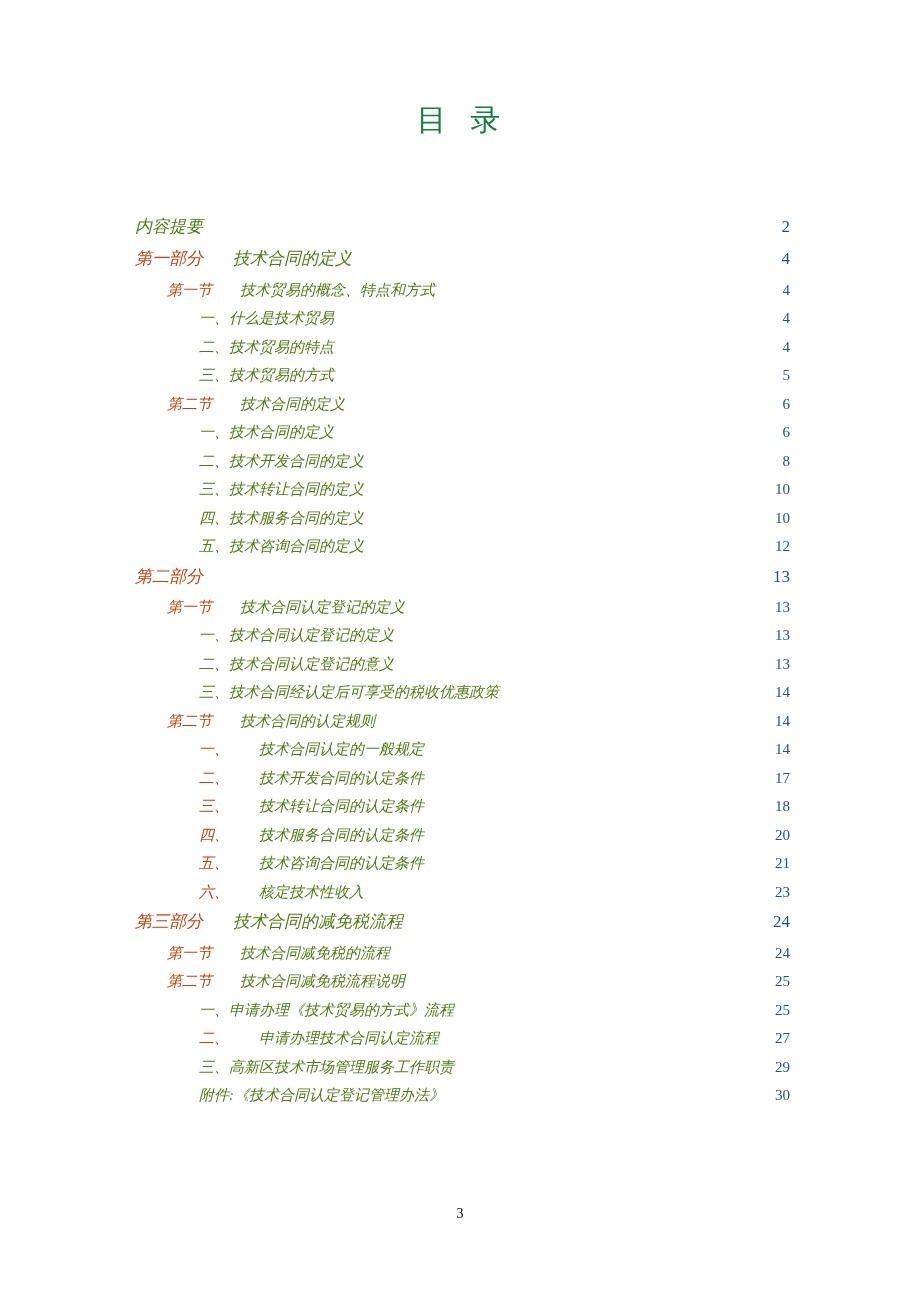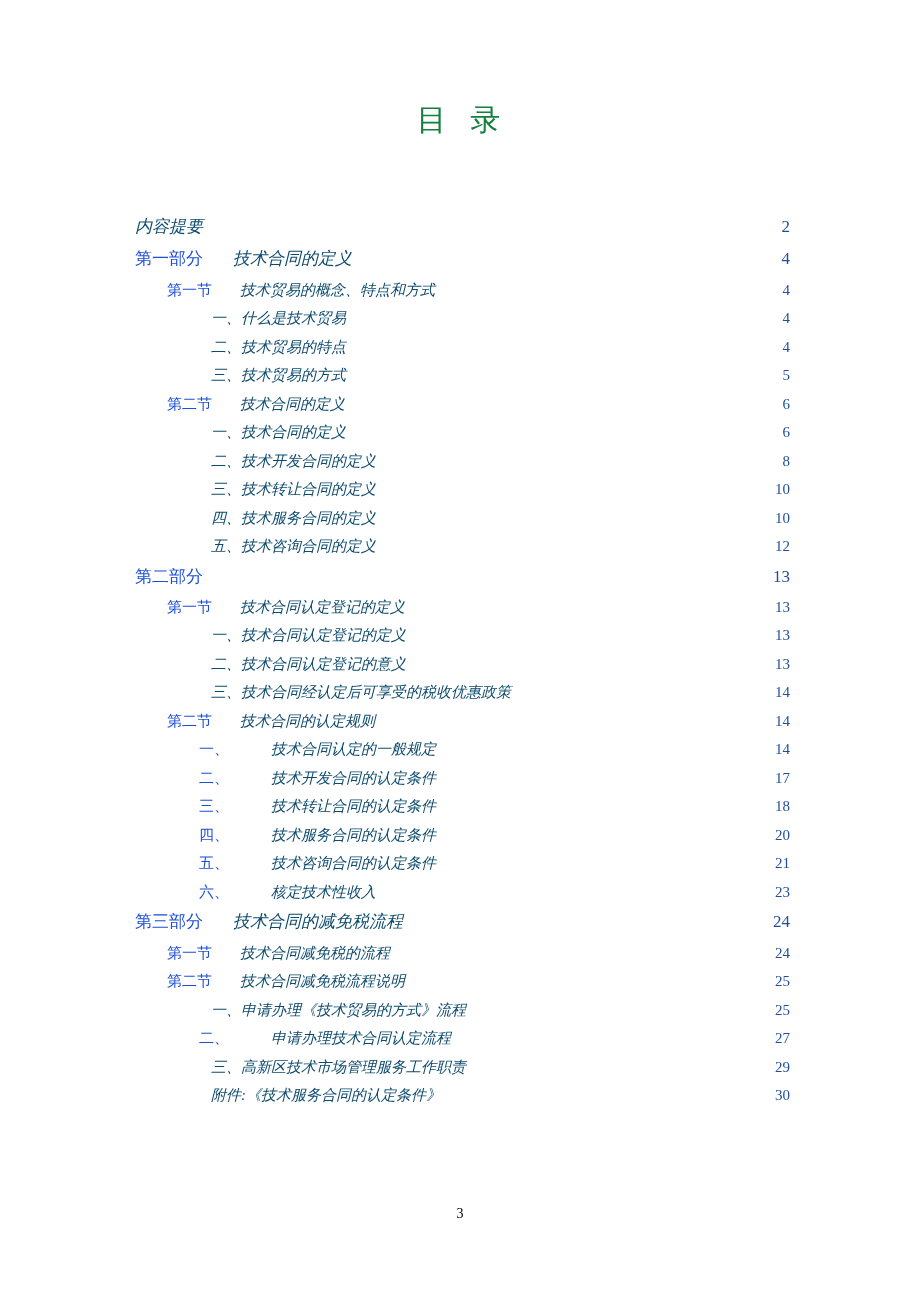--- a/index.html
+++ b/index.html
@@ -41,45 +41,45 @@
       font-size: 15px;
       color: #1f4e9c;
     }
     .toc-row.level2 {
       padding-left: 64px;
       font-size: 15px;
       color: #1f4e9c;
     }
     .prefix {
       flex: 0 0 auto;
-      color: #1d4ed8;
+      color: #c2410c;
+      font-style: italic;
       font-family: "KaiTi", "STKaiti", serif;
     }
     .toc-row.level0 .prefix {
       margin-right: 30px;
     }
     .toc-row.level1 .prefix {
       margin-right: 28px;
     }
     .label {
       flex: 0 0 auto;
-      color: #0c4a6e;
+      color: #4d7c0f;
     }
     .toc-row.level0 .label {
       font-style: italic;
       font-family: "KaiTi", "STKaiti", serif;
     }
     .toc-row.level1 .label {
       font-style: italic;
       font-family: "KaiTi", "STKaiti", serif;
     }
     .toc-row.level2 .label {
       font-style: italic;
       font-family: "KaiTi", "STKaiti", serif;
-      margin-left: 12px;
     }
     .leader {
       flex: 1 1 auto;
       overflow: hidden;
       color: #1f4e9c;
       letter-spacing: 1px;
       position: relative;
       margin: 0 2px;
     }
     .toc-row.level0 .leader {
@@ -295,19 +295,19 @@
       <span class="label">申请办理技术合同认定流程</span>
       <span class="leader"></span>
       <span class="page">27</span>
     </div>
     <div class="toc-row level2">
       <span class="label">三、高新区技术市场管理服务工作职责</span>
       <span class="leader"></span>
       <span class="page">29</span>
     </div>
     <div class="toc-row level2">
-      <span class="label">附件:《技术服务合同的认定条件》</span>
+      <span class="label">附件:《技术合同认定登记管理办法》</span>
       <span class="leader"></span>
       <span class="page">30</span>
     </div>
   </div>
 
 <div class="page-number">3</div>
 
 </body></html>

